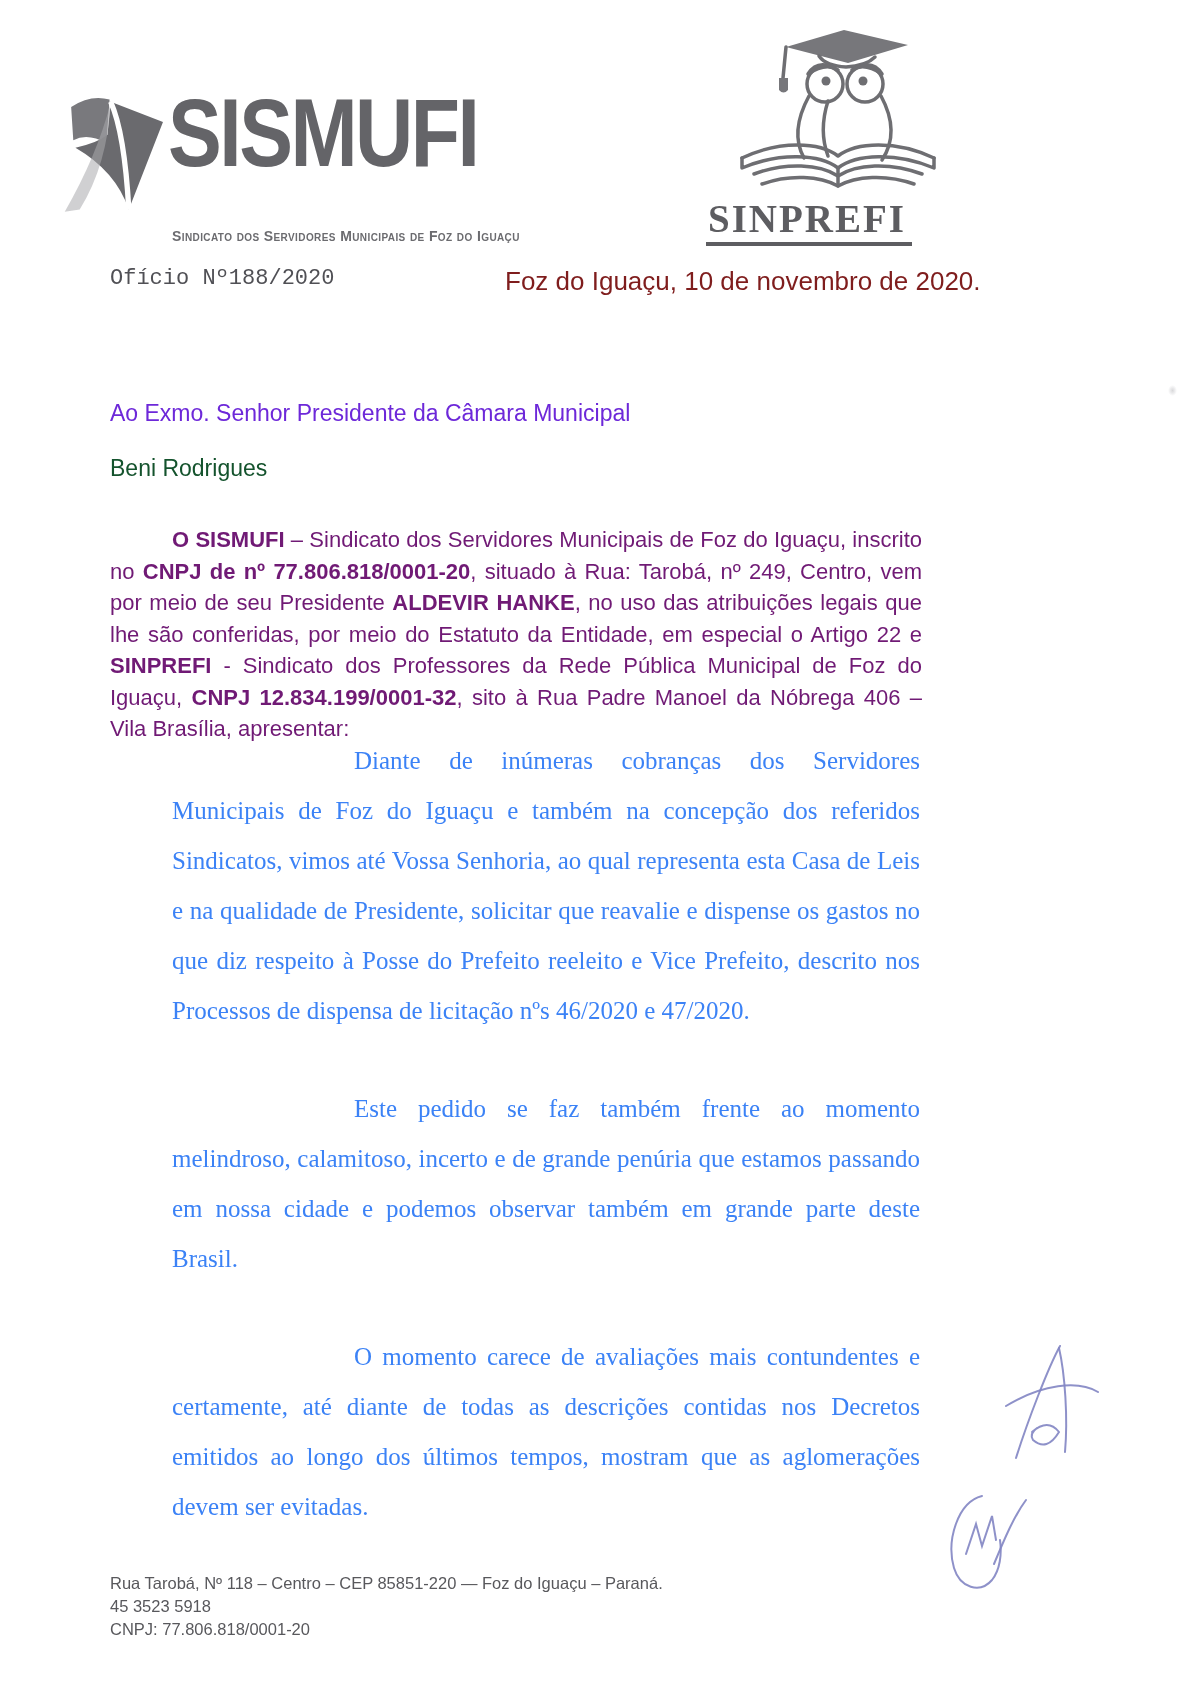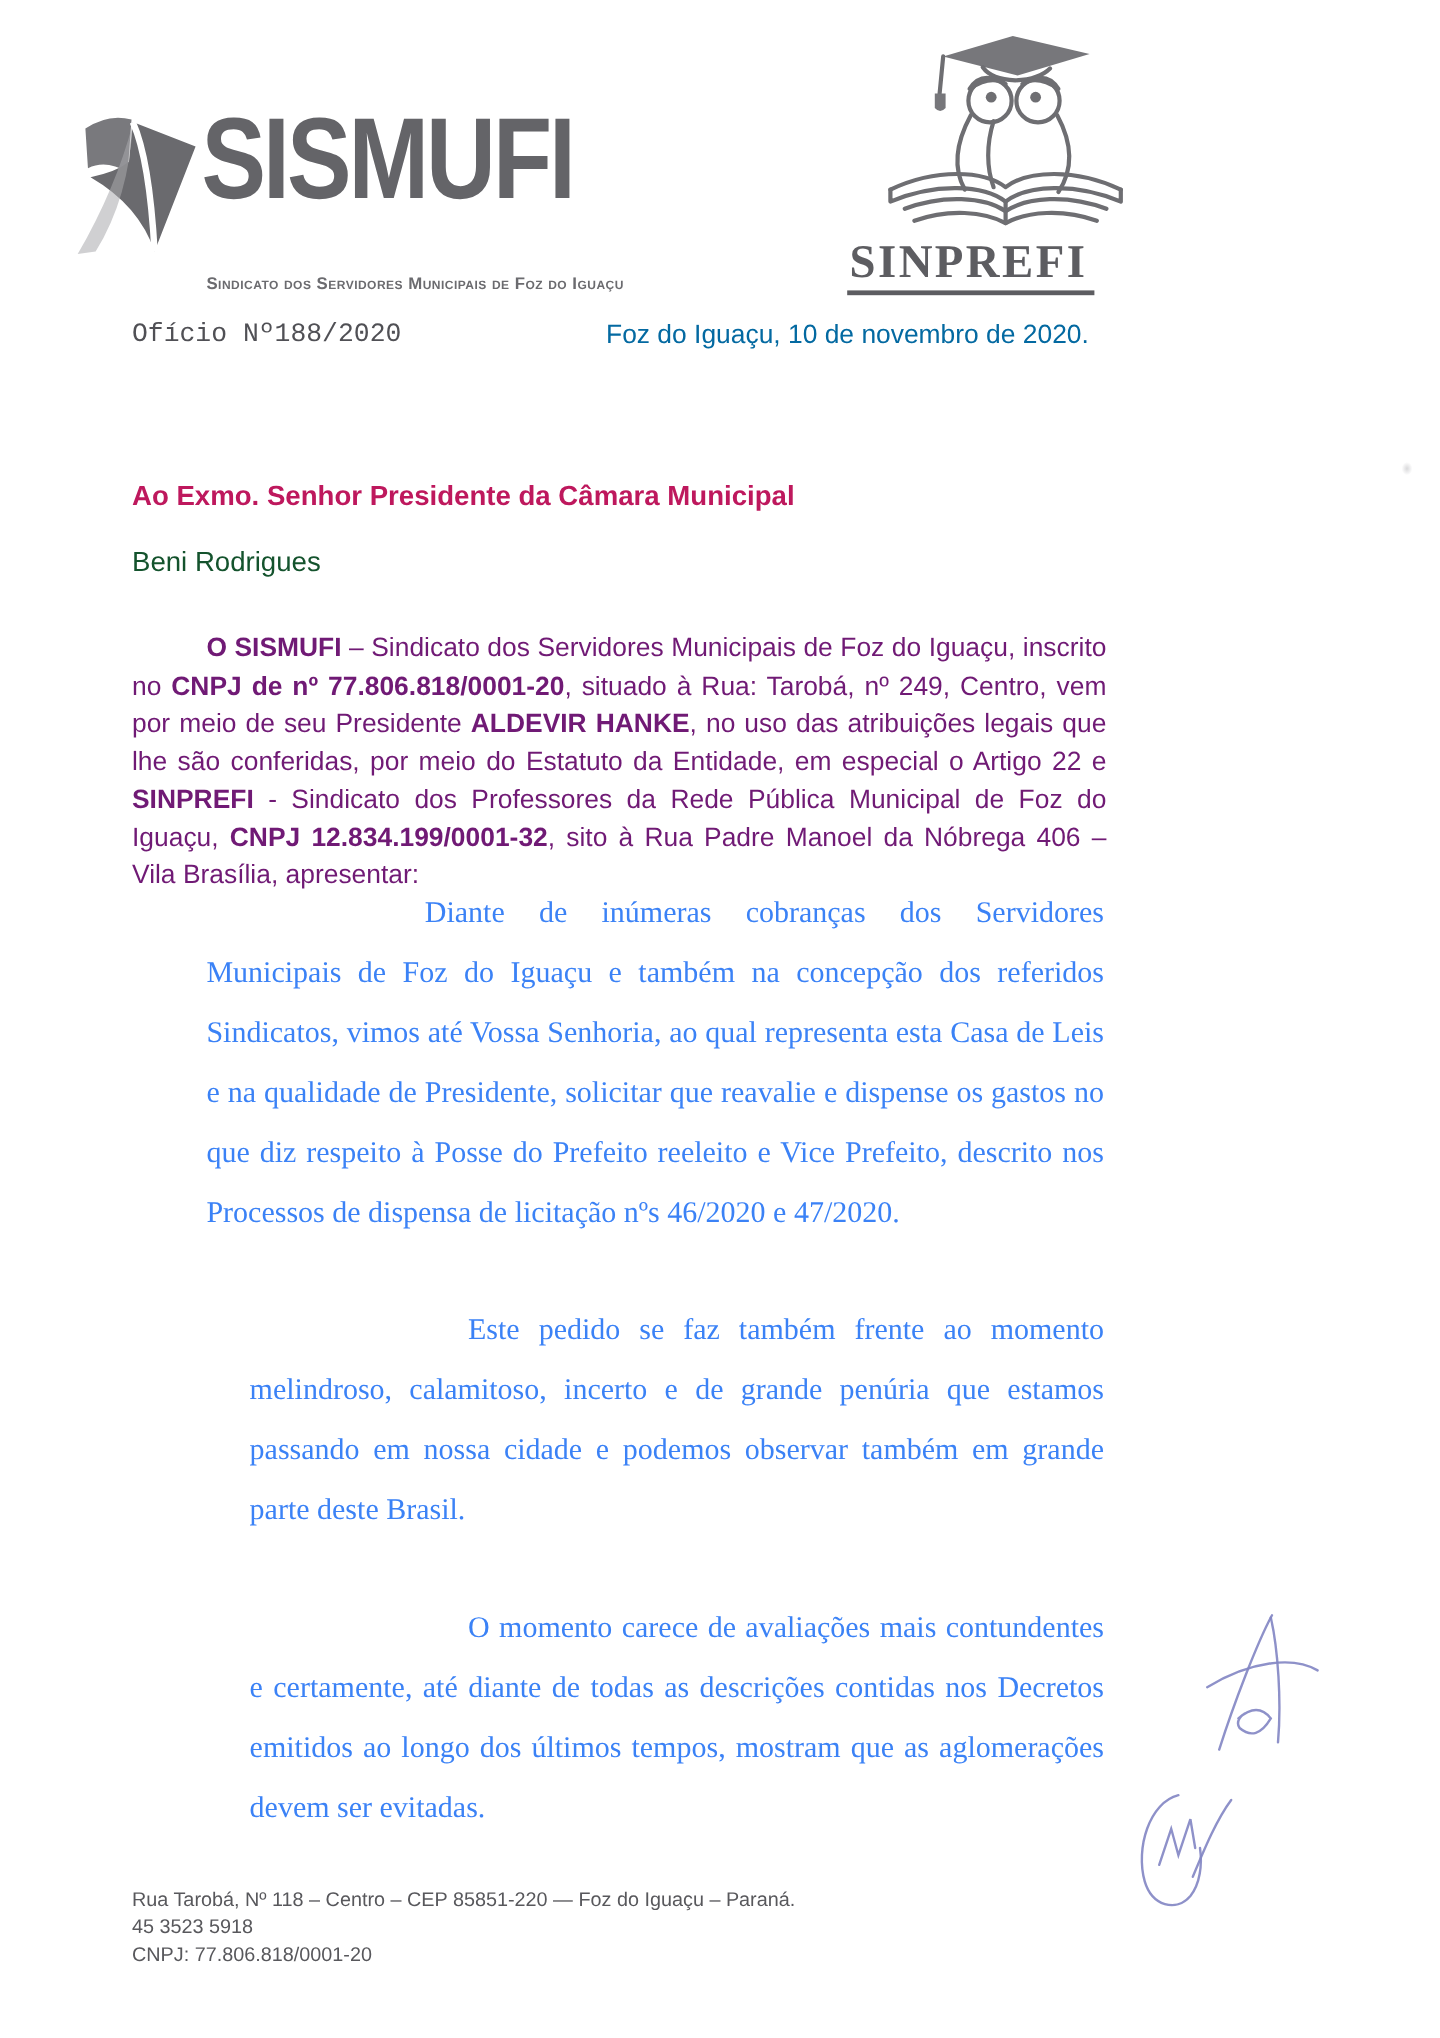--- a/index.html
+++ b/index.html
@@ -22,39 +22,39 @@
   }
   .owl{position:absolute;left:726px;top:28px;width:224px;height:176px;}
   .sinprefi-word{
     position:absolute;left:706px;top:196px;
     font-family:"Liberation Serif",serif;font-size:39px;font-weight:bold;
     letter-spacing:2px;color:#5d5d61;border-bottom:4px solid #5d5d61;
     padding:0 6px 1px 2px;white-space:nowrap;
   }
   
   .oficio{position:absolute;left:110px;top:266px;font-size:22px;color:#505055;font-family:Liberation Mono, monospace;}
-  .dateline{position:absolute;left:505px;top:266px;font-size:22px;color:#0369a1;}
+  .dateline{position:absolute;left:505px;top:266px;font-size:26px;color:#7f1d1d;}
   
-  .recipient1{position:absolute;left:110px;top:400px;font-size:23px;font-weight:bold;color:#be185d;}
+  .recipient1{position:absolute;left:110px;top:400px;font-size:23px;font-weight:normal;color:#6d28d9;}
   .recipient2{position:absolute;left:110px;top:455px;font-size:23px;font-weight:normal;color:#14532d;}
   
   .par-sans{
     position:absolute;left:110px;top:502px;width:812px;
     font-size:22px;line-height:31.5px;text-align:justify;text-indent:62px;
     color:#701a75;
   }
   .par-sans .b{font-weight:bold;}
   
   .serif-block{
     position:absolute;left:172px;top:736px;width:748px;
     font-family:"Liberation Serif",serif;font-size:25px;line-height:50px;
     color:#3b82f6;text-align:justify;
   }
   .serif-par{margin:0;text-indent:182px;}
-  .serif-par + .serif-par{margin-top:48px;margin-left:36px;}
+  .serif-par + .serif-par{margin-top:48px;}
   
   .footer{
     position:absolute;left:110px;top:1572px;
     font-size:16.5px;line-height:23px;color:#58585c;
   }
   
   .sig1{position:absolute;left:1002px;top:1340px;width:100px;height:135px;}
   .sig2{position:absolute;left:942px;top:1488px;width:92px;height:118px;}
   .artifact{
     position:absolute;left:1168px;top:385px;width:9px;height:11px;

